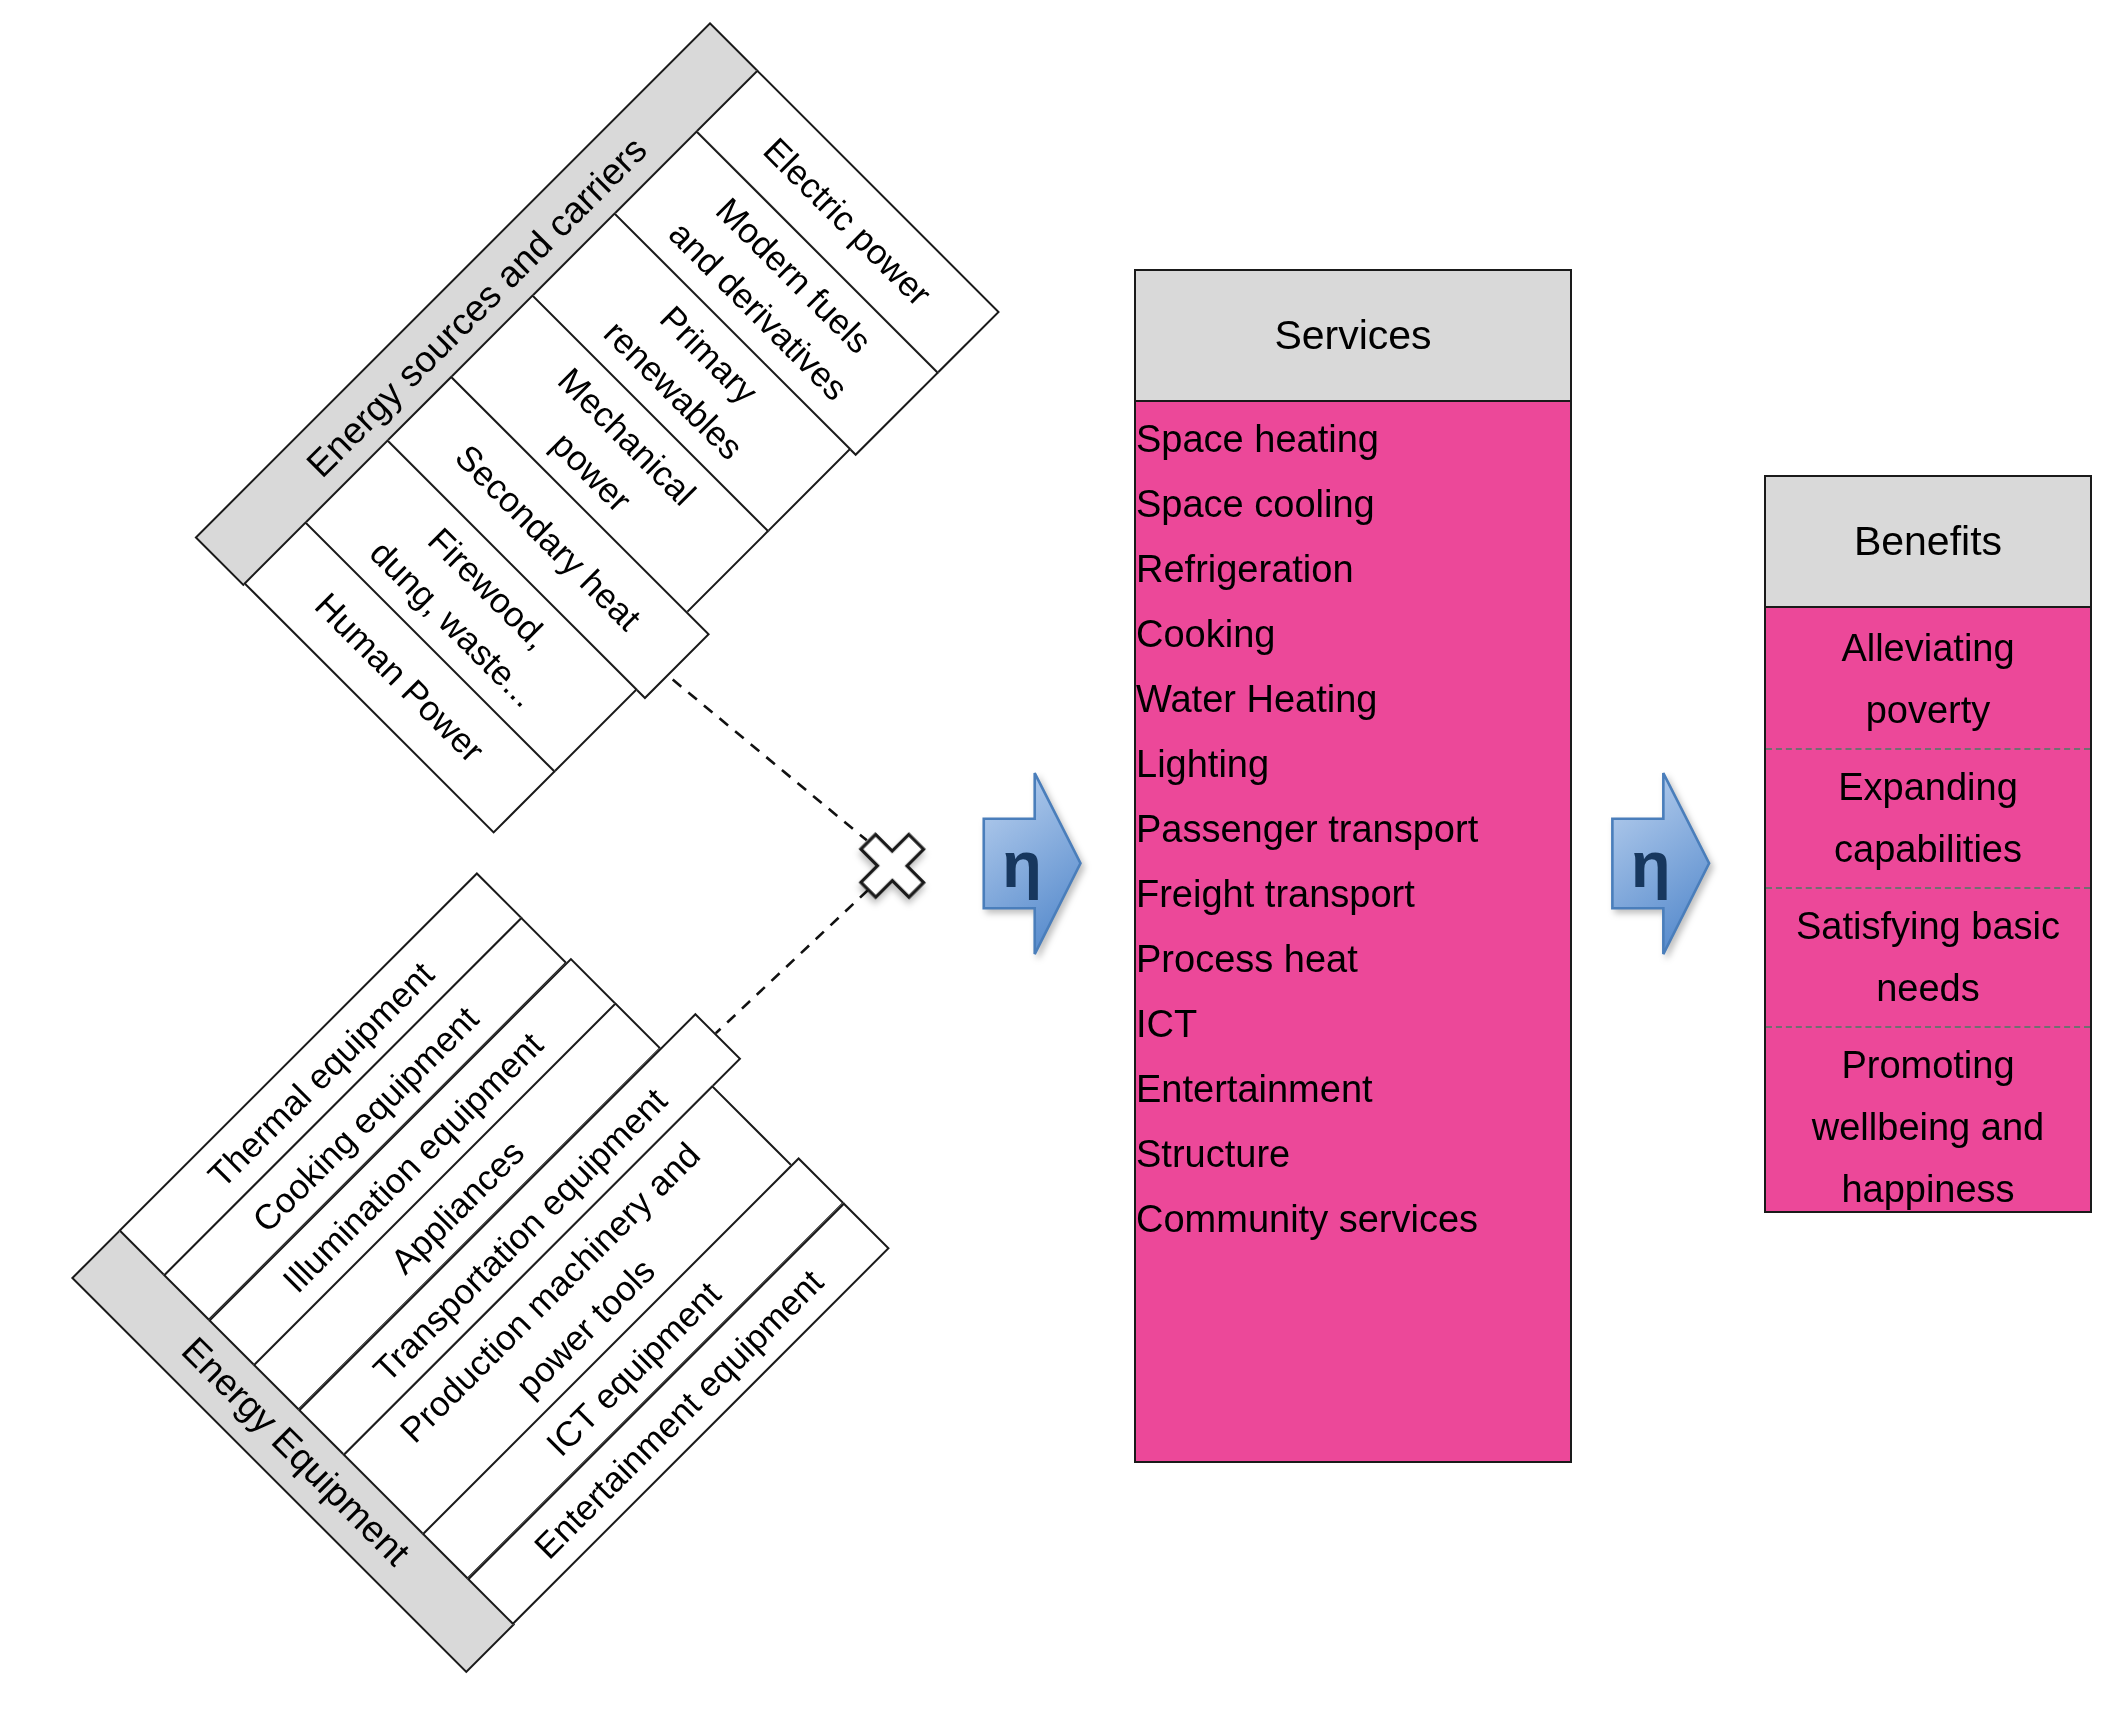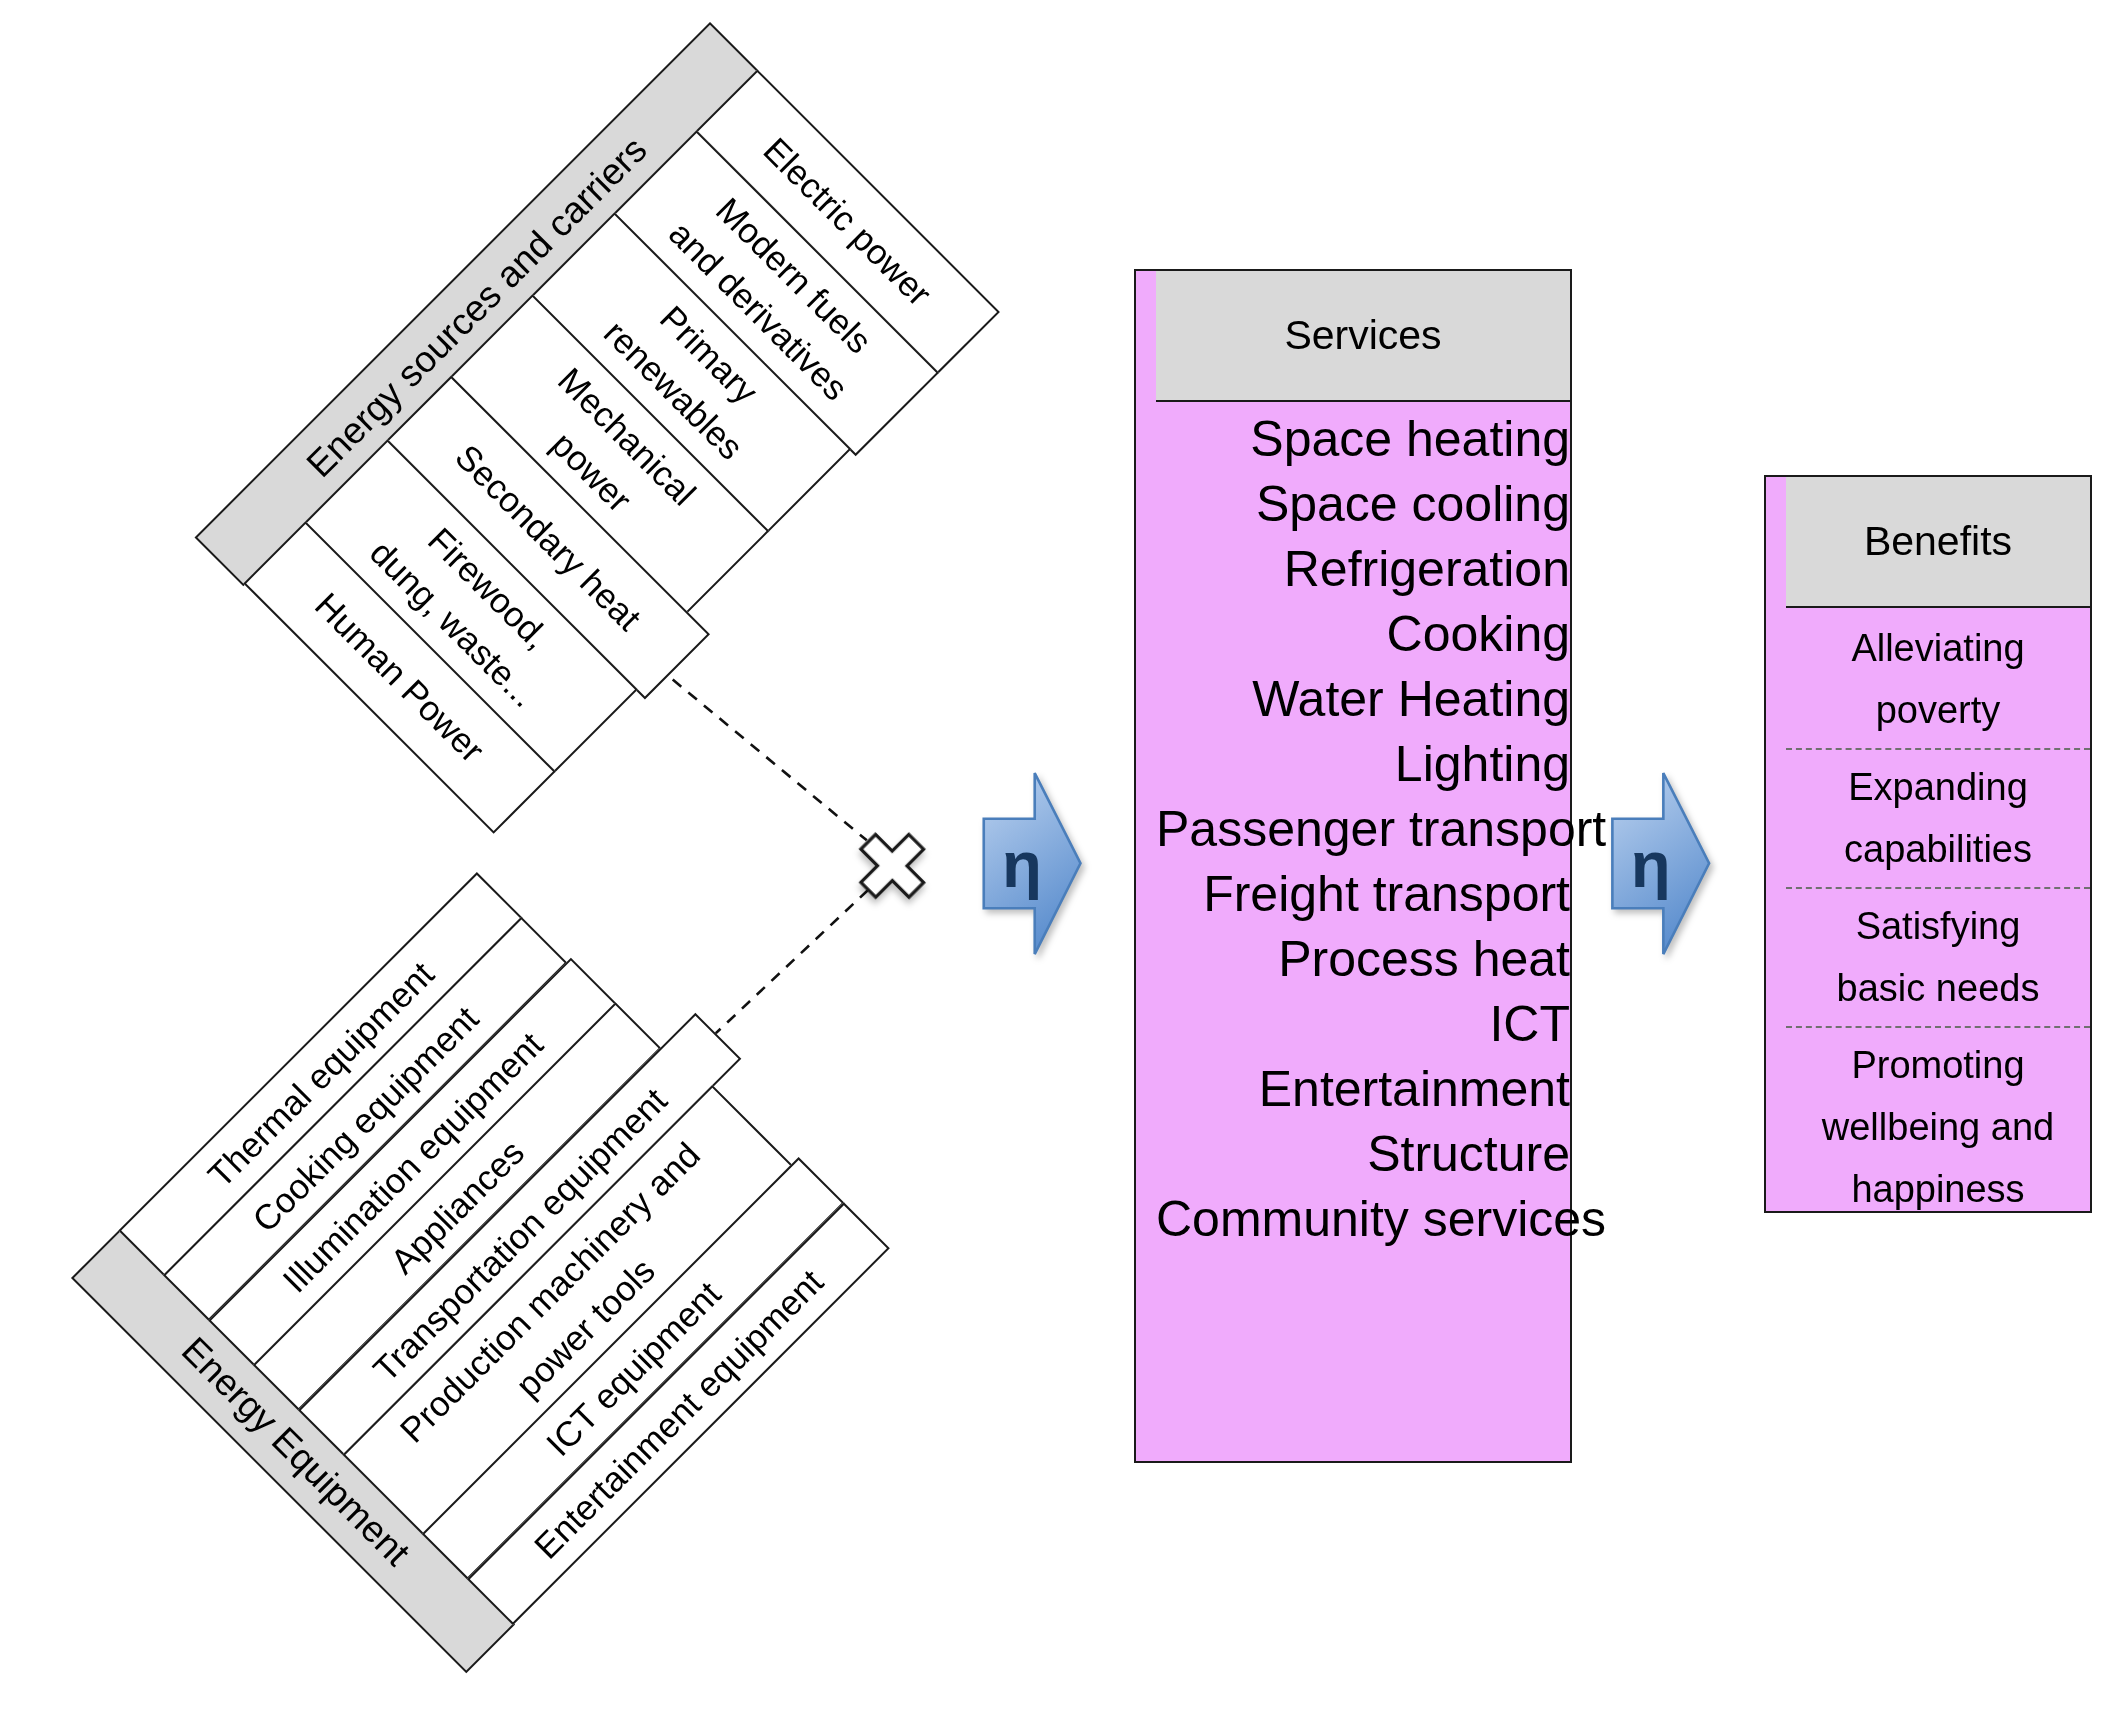--- a/index.html
+++ b/index.html
@@ -35,32 +35,32 @@
     position:absolute; left:67px;
     box-sizing:border-box; border:2px solid #1a1a1a; background:#fff;
     display:flex; align-items:center; justify-content:center;
     text-align:center; white-space:pre-line;
     font-size:35px; line-height:50px;
   }
 
   
   .panel {
     position:absolute; box-sizing:border-box;
-    border:2.6px solid #1a1a1a; background:#f0abfc;padding-left:20px;
+    border:2.6px solid #1a1a1a; background:#ec4899;
   }
   .services { left:1134px; top:269px; width:438px; height:1194px; }
   .benefits { left:1764px; top:475px; width:328px; height:738px; }
   .panel-header {
     height:131px; background:#d9d9d9; border-bottom:2.6px solid #1a1a1a;
     box-sizing:border-box; display:flex; align-items:center; justify-content:center;
     font-size:41px;
   }
   .services-list { padding-top:5.2px; }
   .services-list .list-item {
-    font-size:50px; line-height:65px; text-align:right; white-space:nowrap;
+    font-size:38px; line-height:65px; text-align:left; white-space:nowrap;
   }
   .benefits-list { padding-top:2.6px; }
   .benefits-list .list-item {
     font-size:38px; line-height:62px; text-align:center;
     padding:6.5px 26px;
   }
   .benefits-list .list-item:not(:last-child) { border-bottom:2px dashed #707070; }
 
   
   svg.overlay { position:absolute; left:0; top:0; }

